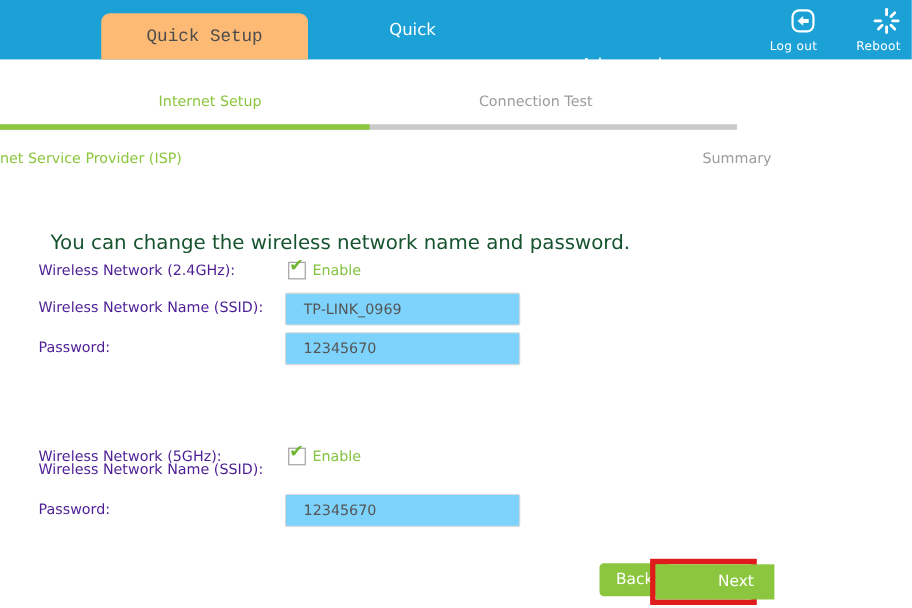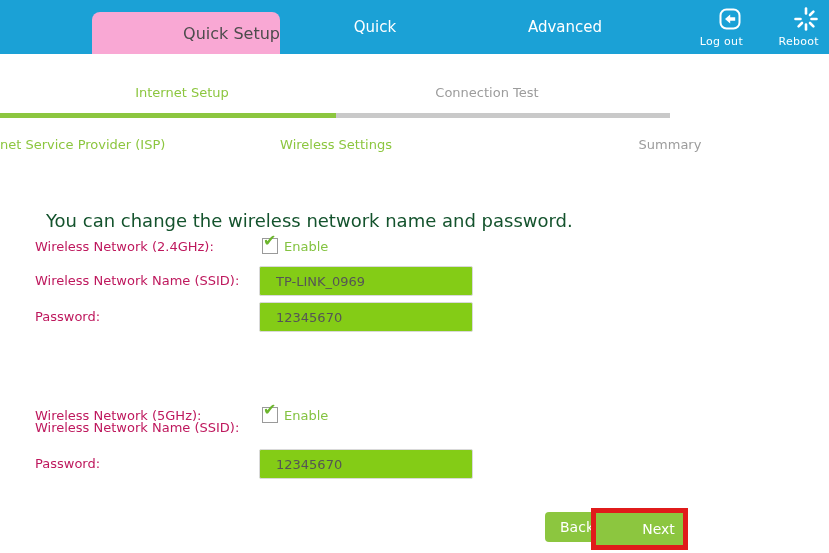--- a/index.html
+++ b/index.html
@@ -3,77 +3,77 @@
 <meta charset="utf-8">
 <style>
   html,body{margin:0;padding:0;background:#fff;}
   .app{
     position:relative;width:829px;height:553px;overflow:hidden;background:#fff;
     font-family:"DejaVu Sans","Liberation Sans",sans-serif;
   }
   
   .topbar{position:absolute;left:0;top:0;width:829px;height:54px;background:#1ba1d6;}
   .tab-active{
-    position:absolute;left:92px;top:12px;width:188px;height:42px;background:#f9a8d4;
-    border-radius:8px 8px 0 0;display:flex;align-items:center;justify-content:flex-end;
-    color:#4c4c4c;font-size:16px;cursor:pointer;
+    position:absolute;left:92px;top:12px;width:188px;height:42px;background:#fdba74;
+    border-radius:8px 8px 0 0;display:flex;align-items:center;justify-content:center;
+    color:#4c4c4c;font-size:16px;cursor:pointer;font-family:Liberation Mono, monospace;
   }
   .top-tab{
     position:absolute;top:0;height:54px;display:flex;align-items:center;justify-content:center;
     color:#ffffff;font-size:15px;cursor:pointer;
   }
   .tab-basic{left:318px;width:114px;}
-  .tab-advanced{left:508px;width:114px;}
+  .tab-advanced{left:508px;width:114px;margin-top:32px;}
   .top-actions{position:absolute;right:10px;top:5px;display:flex;gap:28px;}
   .top-action{display:flex;flex-direction:column;align-items:flex-end;cursor:pointer;min-width:48px;}
   .top-action .icon{height:28px;display:flex;align-items:center;justify-content:center;}
   .top-action .action-label{color:#ffffff;font-size:11px;margin-top:2px;letter-spacing:.3px;}
   
   .subnav{position:absolute;left:0;top:82px;width:670px;height:22px;}
   .subnav-item{position:absolute;top:0;height:22px;font-size:13px;text-align:center;line-height:22px;cursor:pointer;}
-  .subnav-internet{left:14px;width:336px;color:#8cc63f;}
+  .subnav-internet{left:0;width:336px;color:#8cc63f;padding-left:23px;}
   .subnav-conntest{left:320px;width:334px;color:#9c9c9c;}
   
   .progress{position:absolute;left:0;top:113px;width:670px;height:5px;background:#c9c9c9;}
   .progress-fill{position:absolute;left:0;top:0;width:336px;height:5px;background:#8cc63f;}
   
   .steps{position:absolute;left:0;top:137px;width:820px;height:18px;font-size:13px;}
   .step{position:absolute;top:0;white-space:nowrap;}
   .step-isp{left:0;color:#8cc63f;}
   .step-wireless{left:236px;width:200px;text-align:center;color:#8cc63f;}
   .step-summary{left:620px;width:100px;text-align:center;color:#9c9c9c;}
   
   .intro{position:absolute;left:35px;top:199px;margin:11px;font-size:18px;color:#14532d;}
   .row{position:absolute;left:35px;display:flex;align-items:center;}
-  .row .flabel{width:224px;font-size:13px;color:#be185d;}
+  .row .flabel{width:224px;font-size:13px;color:#4c1d95;}
   .row-check{height:18px;}
   .row-input{height:30px;}
   .row-input .flabel{line-height:30px;}
   .checkwrap{display:flex;align-items:center;margin-left:3px;cursor:pointer;}
   .checkbox{position:relative;width:14px;height:14px;border:1px solid #9a9a9a;background:#fff;display:inline-block;}
   .checkbox .tick{
     position:absolute;left:0px;top:-6px;color:#6cb52d;font-size:16px;line-height:16px;font-weight:bold;
   }
   .enable-label{margin-left:6px;font-size:13px;color:#84c341;}
   .tinput{
-    width:214px;height:30px;box-sizing:border-box;background:#84cc16;border:1px solid #d9d9d9;
+    width:214px;height:30px;box-sizing:border-box;background:#7dd3fc;border:1px solid #d9d9d9;
     border-radius:2px;padding:0 0 0 16px;font-size:13px;color:#555;
     font-family:"DejaVu Sans","Liberation Sans",sans-serif;outline:none;
   }
   
   .btn{
     border:none;border-radius:4px;background:#8cc63f;color:#ffffff;font-size:14px;cursor:pointer;
     font-family:"DejaVu Sans","Liberation Sans",sans-serif;
   }
   .btn-back{position:absolute;left:498px;top:512px;width:64px;height:30px;margin-left:47px;}
   .next-highlight{
     position:absolute;left:591px;top:508px;width:97px;height:42px;box-sizing:border-box;
     border:5px solid #e01b1b;
   }
-  .btn-next{display:block;width:87px;height:32px;border-radius:0;padding-left:44px;}
+  .btn-next{display:block;width:108px;height:32px;border-radius:0;padding-left:44px;}
 </style>
 </head>
 <body>
 
 <div class="app">
 
   <header class="topbar">
     <div class="tab-active">
       <span>Quick Setup</span>
     </div>
@@ -113,21 +113,20 @@
     <div class="subnav-item subnav-internet">Internet Setup</div>
     <div class="subnav-item subnav-conntest">Connection Test</div>
   </nav>
 
   <div class="progress">
     <div class="progress-fill"></div>
   </div>
 
   <div class="steps">
     <span class="step step-isp">net Service Provider (ISP)</span>
-    <span class="step step-wireless">Wireless Settings</span>
     <span class="step step-summary">Summary</span>
   </div>
 
   <p class="intro">You can change the wireless network name and password.</p>
 
   <div class="row row-check" style="top:237px;">
     <span class="flabel">Wireless Network (2.4GHz):</span>
     <span class="checkwrap">
       <span class="checkbox">
         <span class="tick">✔</span>

